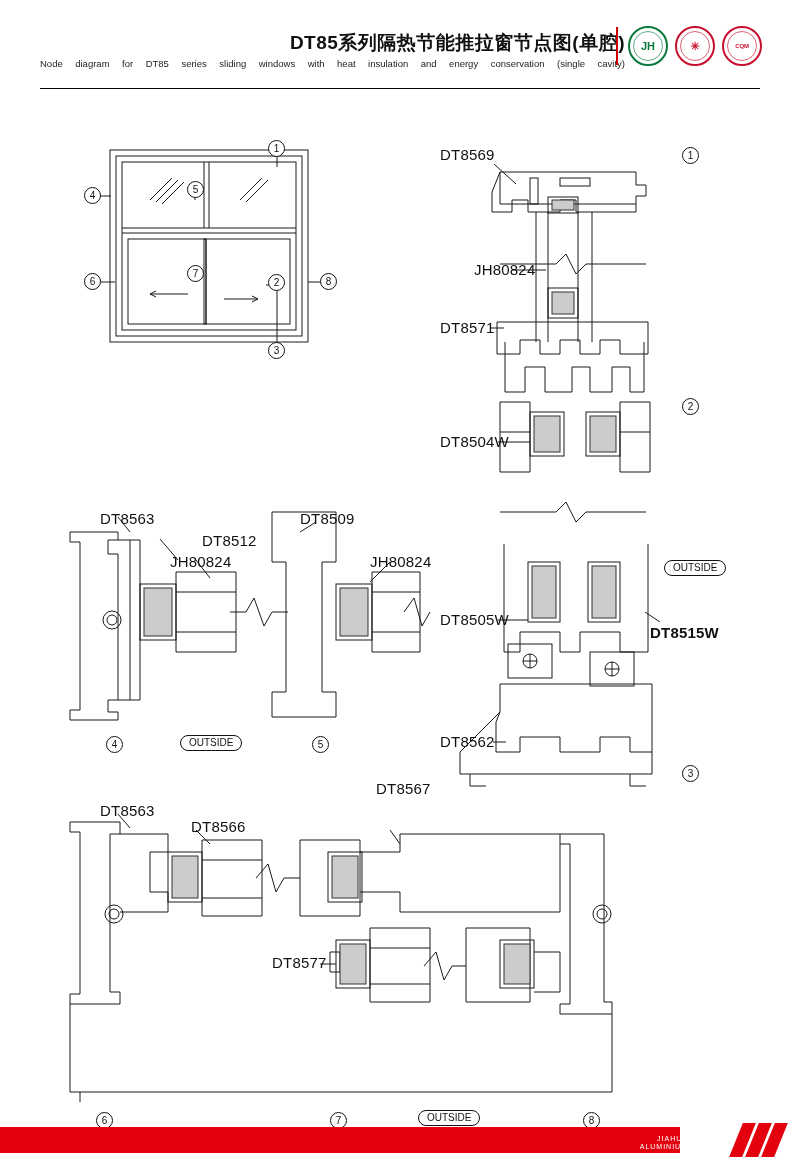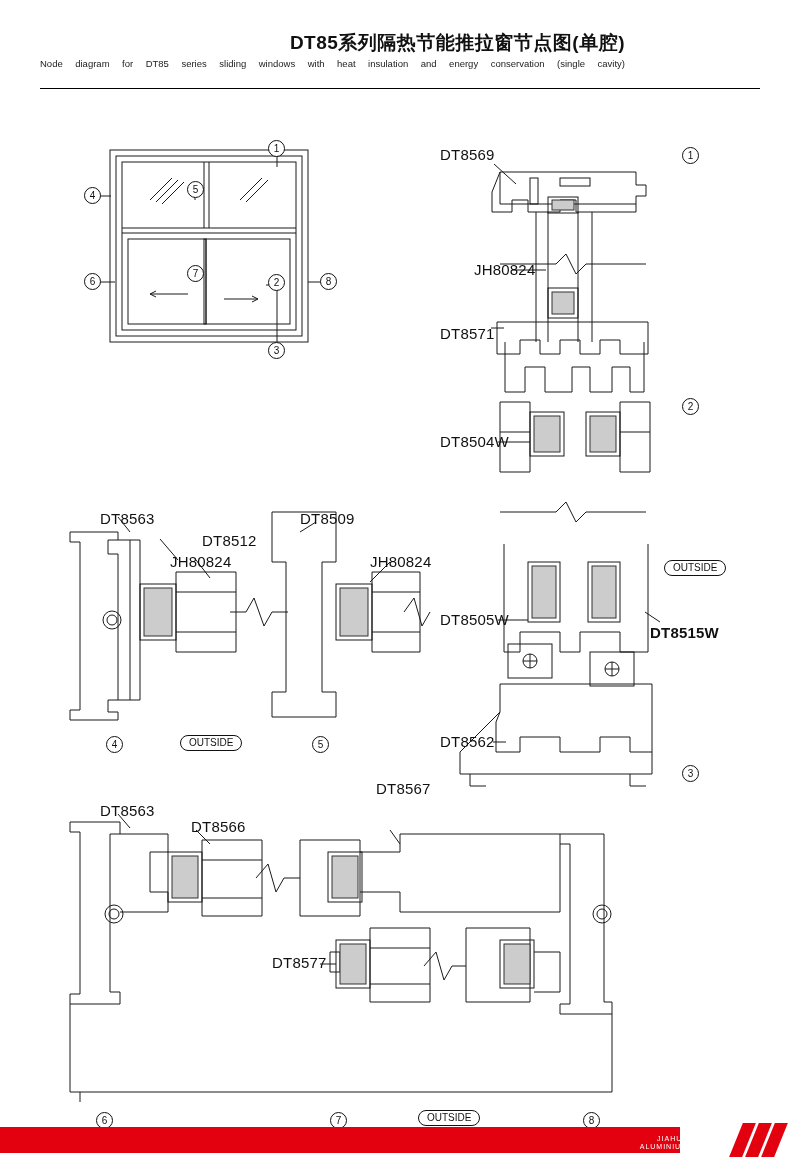--- a/index.html
+++ b/index.html
@@ -164,20 +164,35 @@
   }
 </style>
 </head>
 <body>
 
 <div id="page">
 
   <div id="header">
     <div id="header-title">DT85系列隔热节能推拉窗节点图(单腔)</div>
     <div id="header-sub">Node diagram for DT85 series sliding windows with heat insulation and energy conservation (single cavity)</div>
+    <div id="logos">
+      <div class="divider"></div>
+      <div class="logo-badge green">
+        <span class="inner-ring"></span>
+          <span class="glyph">JH</span>
+      </div>
+      <div class="logo-badge">
+        <span class="inner-ring"></span>
+          <span class="glyph">✳</span>
+      </div>
+      <div class="logo-badge">
+        <span class="inner-ring"></span>
+          <span class="glyph sm">CQM</span>
+      </div>
+    </div>
     <div id="header-rule"></div>
   </div>
 
   <div id="drawing">
 
     <svg width="800" height="1010" viewBox="0 0 800 1010">
       <g fill="none" stroke="#1a1a1a" stroke-width="1" stroke-linejoin="miter">
 
         <g>
           <rect x="110" y="58" width="198" height="192"></rect>
@@ -358,21 +373,21 @@
     <div class="circ" style="left:268px; top:182px;">2</div>
     <div class="circ" style="left:268px; top:250px;">3</div>
     <div class="circ" style="left:84px; top:95px;">4</div>
     <div class="circ" style="left:187px; top:89px;">5</div>
     <div class="circ" style="left:84px; top:181px;">6</div>
     <div class="circ" style="left:187px; top:173px;">7</div>
     <div class="circ" style="left:320px; top:181px;">8</div>
 
     <div class="lbl" style="left:440px; top:54px;">DT8569</div>
     <div class="lbl" style="left:474px; top:169px;">JH80824</div>
-    <div class="lbl" style="left:440px; top:233px;">DT8571</div>
+    <div class="lbl" style="left:440px; top:227px;">DT8571</div>
     <div class="lbl" style="left:440px; top:341px;">DT8504W</div>
     <div class="lbl" style="left:440px; top:519px;">DT8505W</div>
     <div class="lbl" style="left:650px; top:532px;font-weight:bold;">DT8515W</div>
     <div class="lbl" style="left:440px; top:641px;">DT8562</div>
 
     <div class="circ" style="left:682px; top:55px;">1</div>
     <div class="circ" style="left:682px; top:306px;">2</div>
     <div class="circ" style="left:682px; top:673px;">3</div>
     <div class="outside" style="left:664px; top:468px;">OUTSIDE</div>
 

